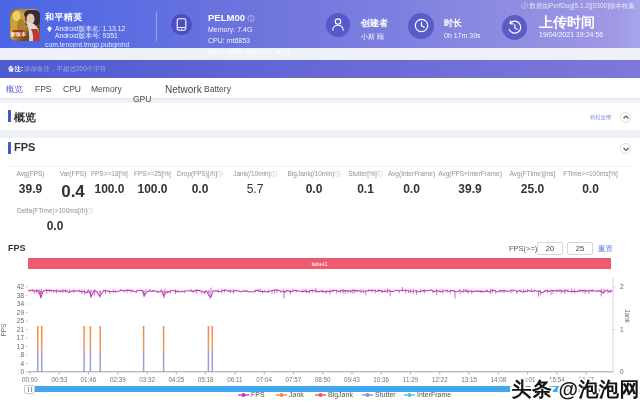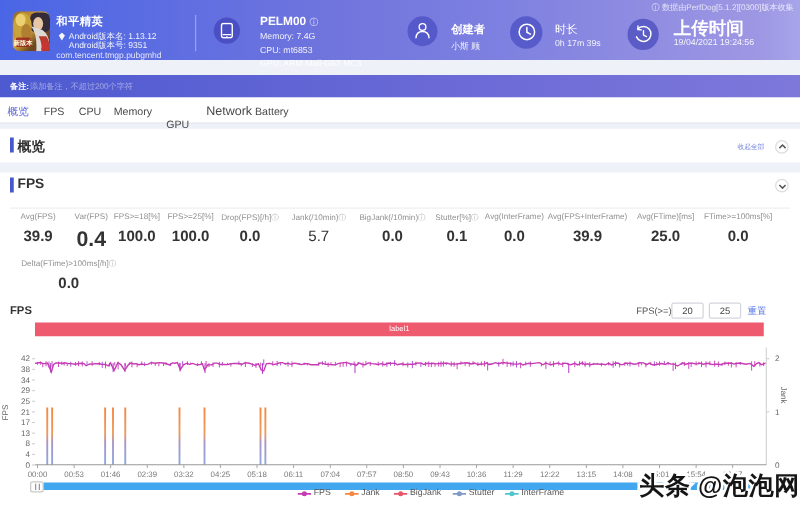--- a/index.html
+++ b/index.html
@@ -58,21 +58,21 @@
     <path d="M1.8,13.2 q0.3,-5 5.2,-5 q4.9,0 5.2,5" fill="none" stroke="#fff" stroke-width="1.1" stroke-linecap="round"></path>
   </svg>
   <div class="abs" style="left:361px;top:17px;font-size:9px;font-weight:bold;color:#fff">创建者</div>
   <div class="abs" style="left:361px;top:32px;font-size:7px;color:rgba(255,255,255,.9)">小斯 顾</div>
 
   <div class="abs" style="left:408px;top:12.5px;width:26px;height:26px;border-radius:50%;background:#585cca"></div>
   <svg class="abs" style="left:413.5px;top:18px" width="15" height="15" viewBox="0 0 15 15">
     <circle cx="7.5" cy="7.5" r="6.2" fill="none" stroke="#fff" stroke-width="1.2"></circle>
     <path d="M7.5,4 V7.8 L10.3,9.3" fill="none" stroke="#fff" stroke-width="1.2" stroke-linecap="round"></path>
   </svg>
-  <div class="abs" style="left:444px;top:17px;font-size:9px;font-weight:normal;color:#fff">时长</div>
+  <div class="abs" style="left:444px;top:17px;font-size:9px;font-weight:bold;color:#fff">时长</div>
   <div class="abs" style="left:444px;top:32px;font-size:7px;color:rgba(255,255,255,.9)">0h 17m 39s</div>
 
   <div class="abs" style="left:502px;top:15px;width:25px;height:25px;border-radius:50%;background:#5b5cc6"></div>
   <svg class="abs" style="left:507px;top:20px" width="15" height="15" viewBox="0 0 15 15">
     <path d="M3.2,3.2 A6,6 0 1 1 2.2,9.5" fill="none" stroke="#fff" stroke-width="1.2" stroke-linecap="round"></path>
     <path d="M3.4,0.8 L3.2,3.6 L6,3.9" fill="none" stroke="#fff" stroke-width="1.1" stroke-linecap="round" stroke-linejoin="round"></path>
     <path d="M7.8,4.5 V8 L10.2,9.3" fill="none" stroke="#fff" stroke-width="1.1" stroke-linecap="round"></path>
   </svg>
   <div class="abs" style="left:539px;top:14px;font-size:14px;font-weight:bold;color:#fff">上传时间</div>
   <div class="abs" style="left:539px;top:31px;font-size:7px;color:rgba(255,255,255,.9)">19/04/2021 19:24:56</div>

